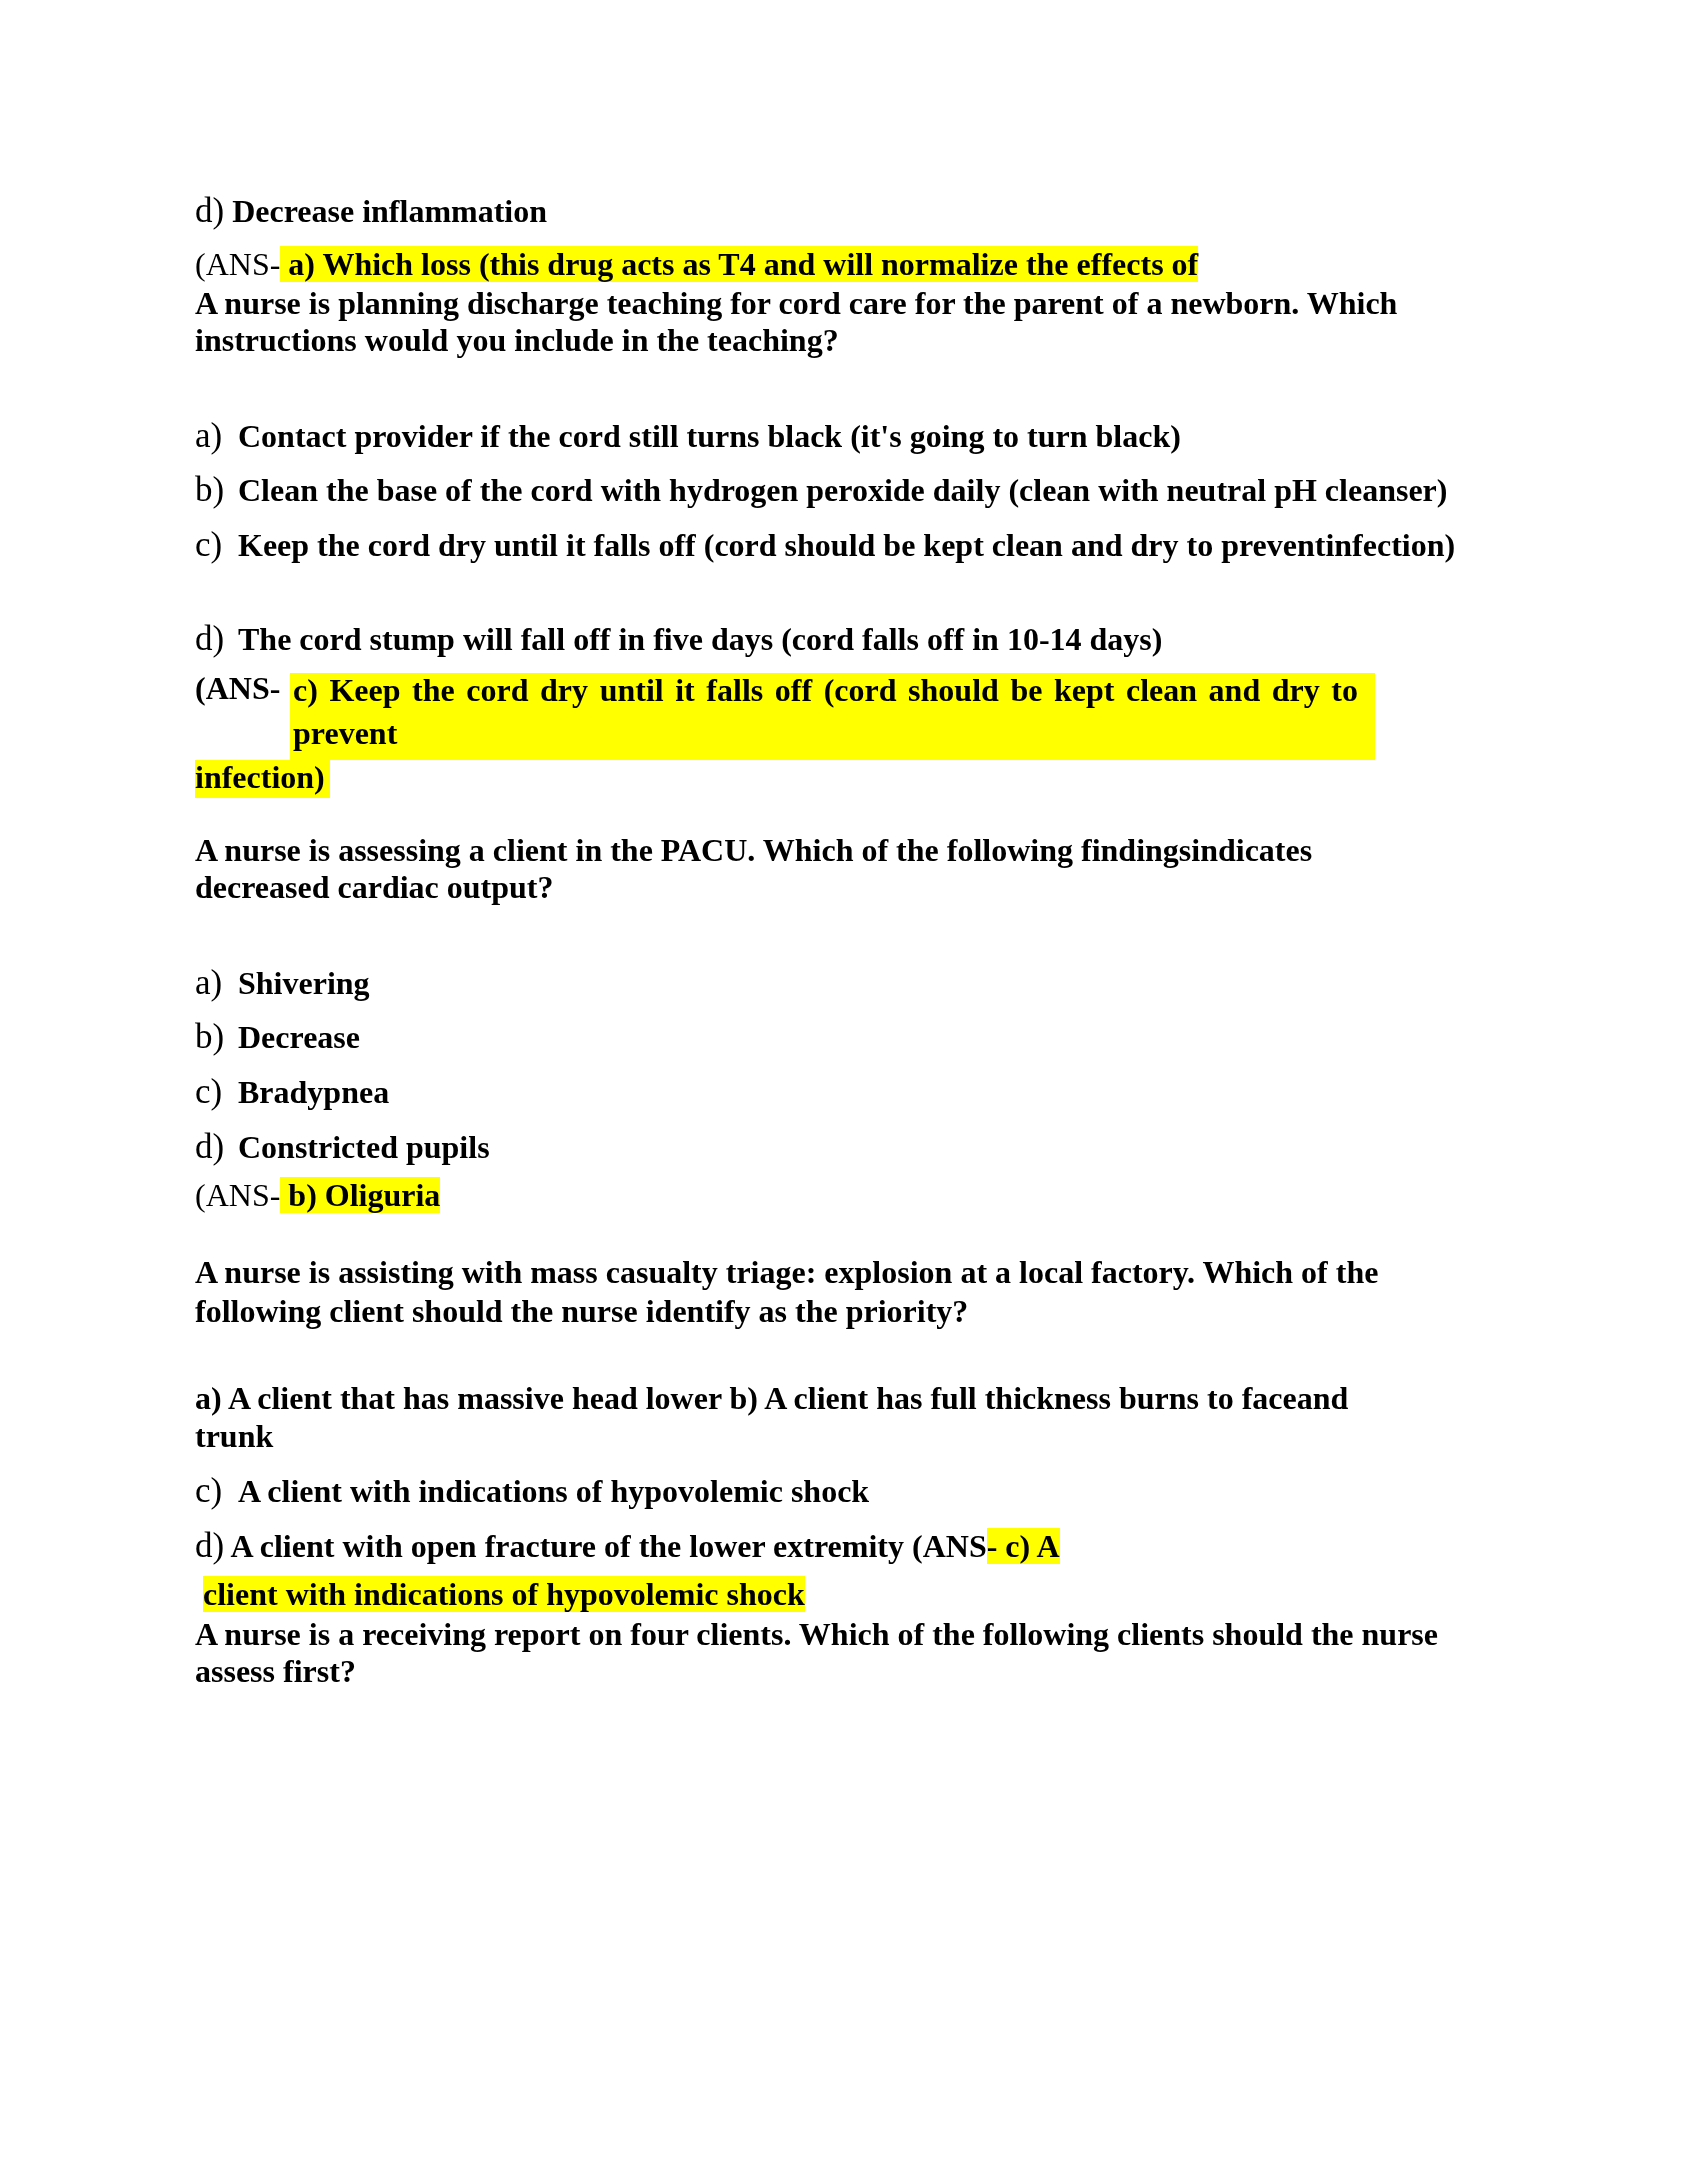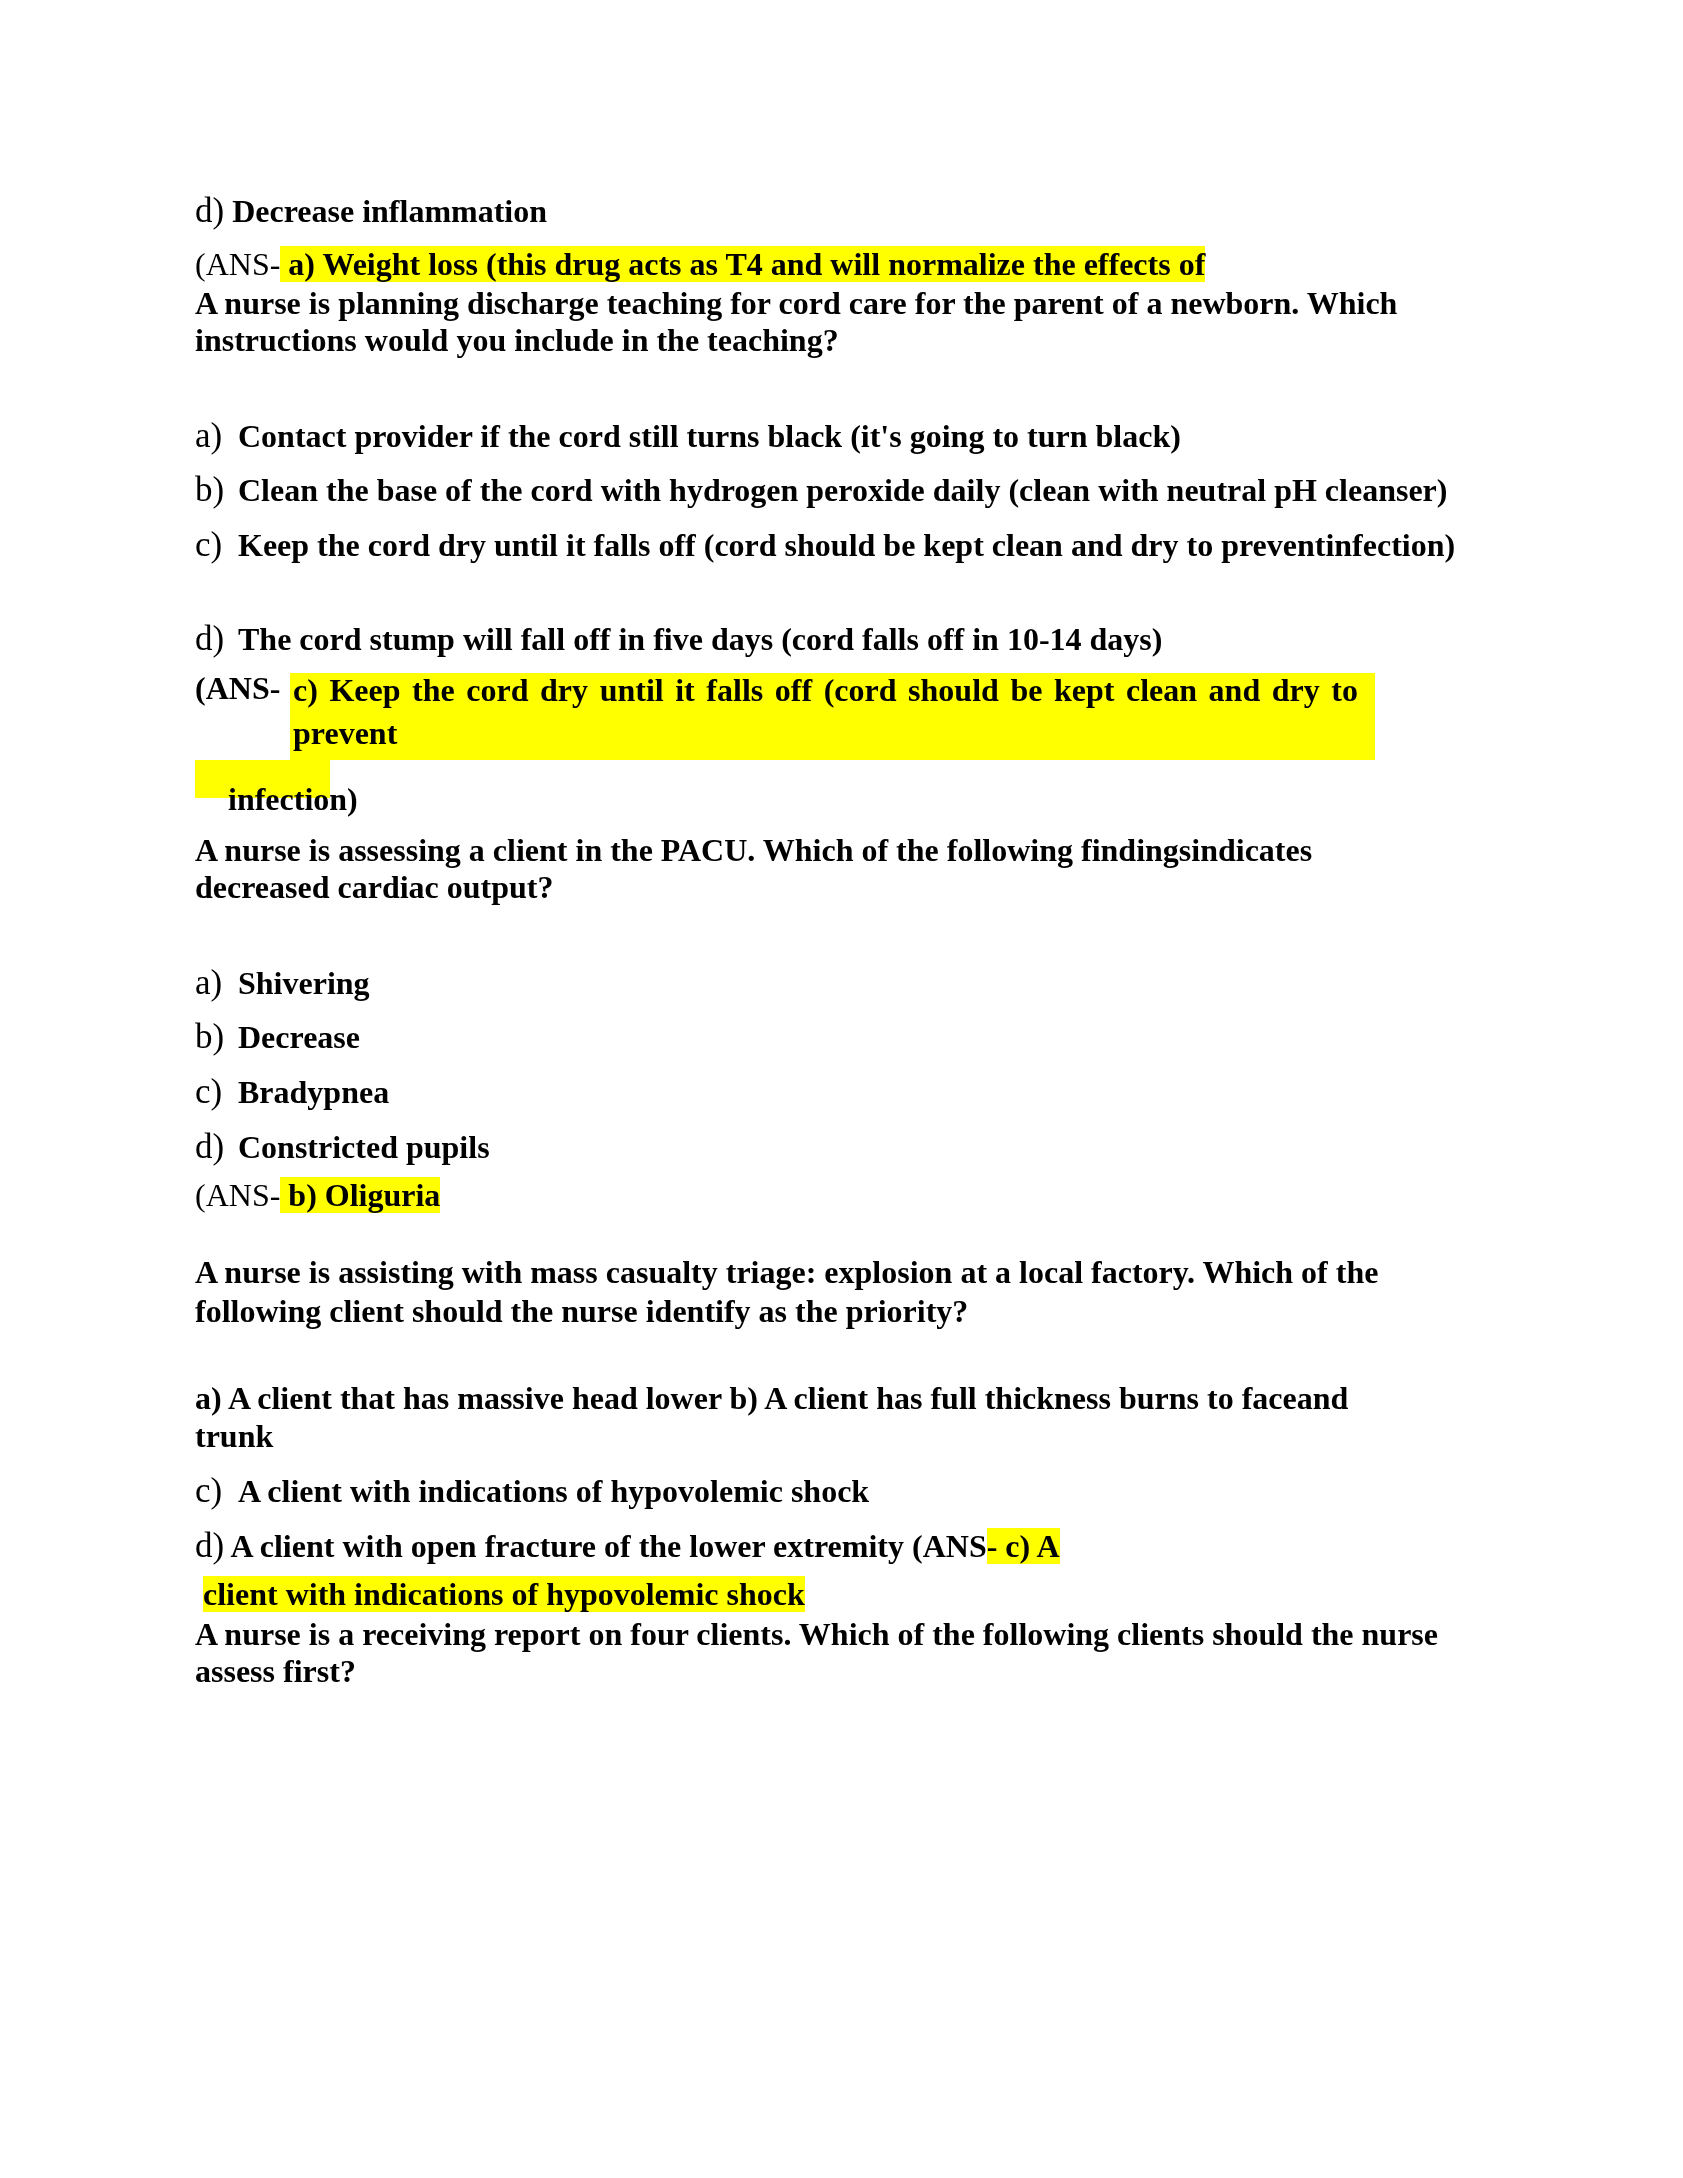--- a/index.html
+++ b/index.html
@@ -16,21 +16,21 @@
 </head>
 <body>
 
 <div>
 
   <div class="line" style="top:192px;">
     <span class="opt-letter-tight">d)</span>
     <span>Decrease inflammation</span>
   </div>
   <div class="line" style="top:245px;">
-    <span class="reg">(ANS-</span><span class="hl"> a) Weight loss (this drug acts as T4 and will normalize the effects of</span>
+    <span class="reg">(ANS-</span><span class="hl"> a) Which loss (this drug acts as T4 and will normalize the effects of</span>
   </div>
 
   <div class="line" style="top:284px;">A nurse is planning discharge teaching for cord care for the parent of a newborn. Which</div>
   <div class="line" style="top:321px;">instructions would you include in the teaching?</div>
 
   <div class="line" style="top:417px;">
     <span class="opt-letter">a)</span><span>Contact provider if the cord still turns black (it's going to turn black)</span>
   </div>
   <div class="line" style="top:471px;">
     <span class="opt-letter">b)</span><span>Clean the base of the cord with hydrogen peroxide daily (clean with neutral pH cleanser)</span>
@@ -39,21 +39,21 @@
     <span class="opt-letter">c)</span><span>Keep the cord dry until it falls off (cord should be kept clean and dry to preventinfection)</span>
   </div>
   <div class="line" style="top:620px;">
     <span class="opt-letter">d)</span><span>The cord stump will fall off in five days (cord falls off in 10-14 days)</span>
   </div>
 
   <div class="line" style="top:669px;">(ANS-</div>
   <div class="hlbox" style="left:290px; top:673px; width:1085px; height:87px;"></div>
   <div class="ansbox-text" style="left:293px; top:669px; width:1065px;">c) Keep the cord dry until it falls off (cord should be kept clean and dry to prevent</div>
   <div class="hlbox" style="left:195px; top:760px; width:135px; height:38px;"></div>
-  <div class="line" style="top:780px;margin-left:33px;">infection)</div>
+  <div class="line" style="top:758px;">infection)</div>
 
   <div class="line" style="top:831px;">A nurse is assessing a client in the PACU. Which of the following findingsindicates</div>
   <div class="line" style="top:868px;">decreased cardiac output?</div>
 
   <div class="line" style="top:964px;">
     <span class="opt-letter">a)</span><span>Shivering</span>
   </div>
   <div class="line" style="top:1018px;">
     <span class="opt-letter">b)</span><span>Decrease</span>
   </div>

